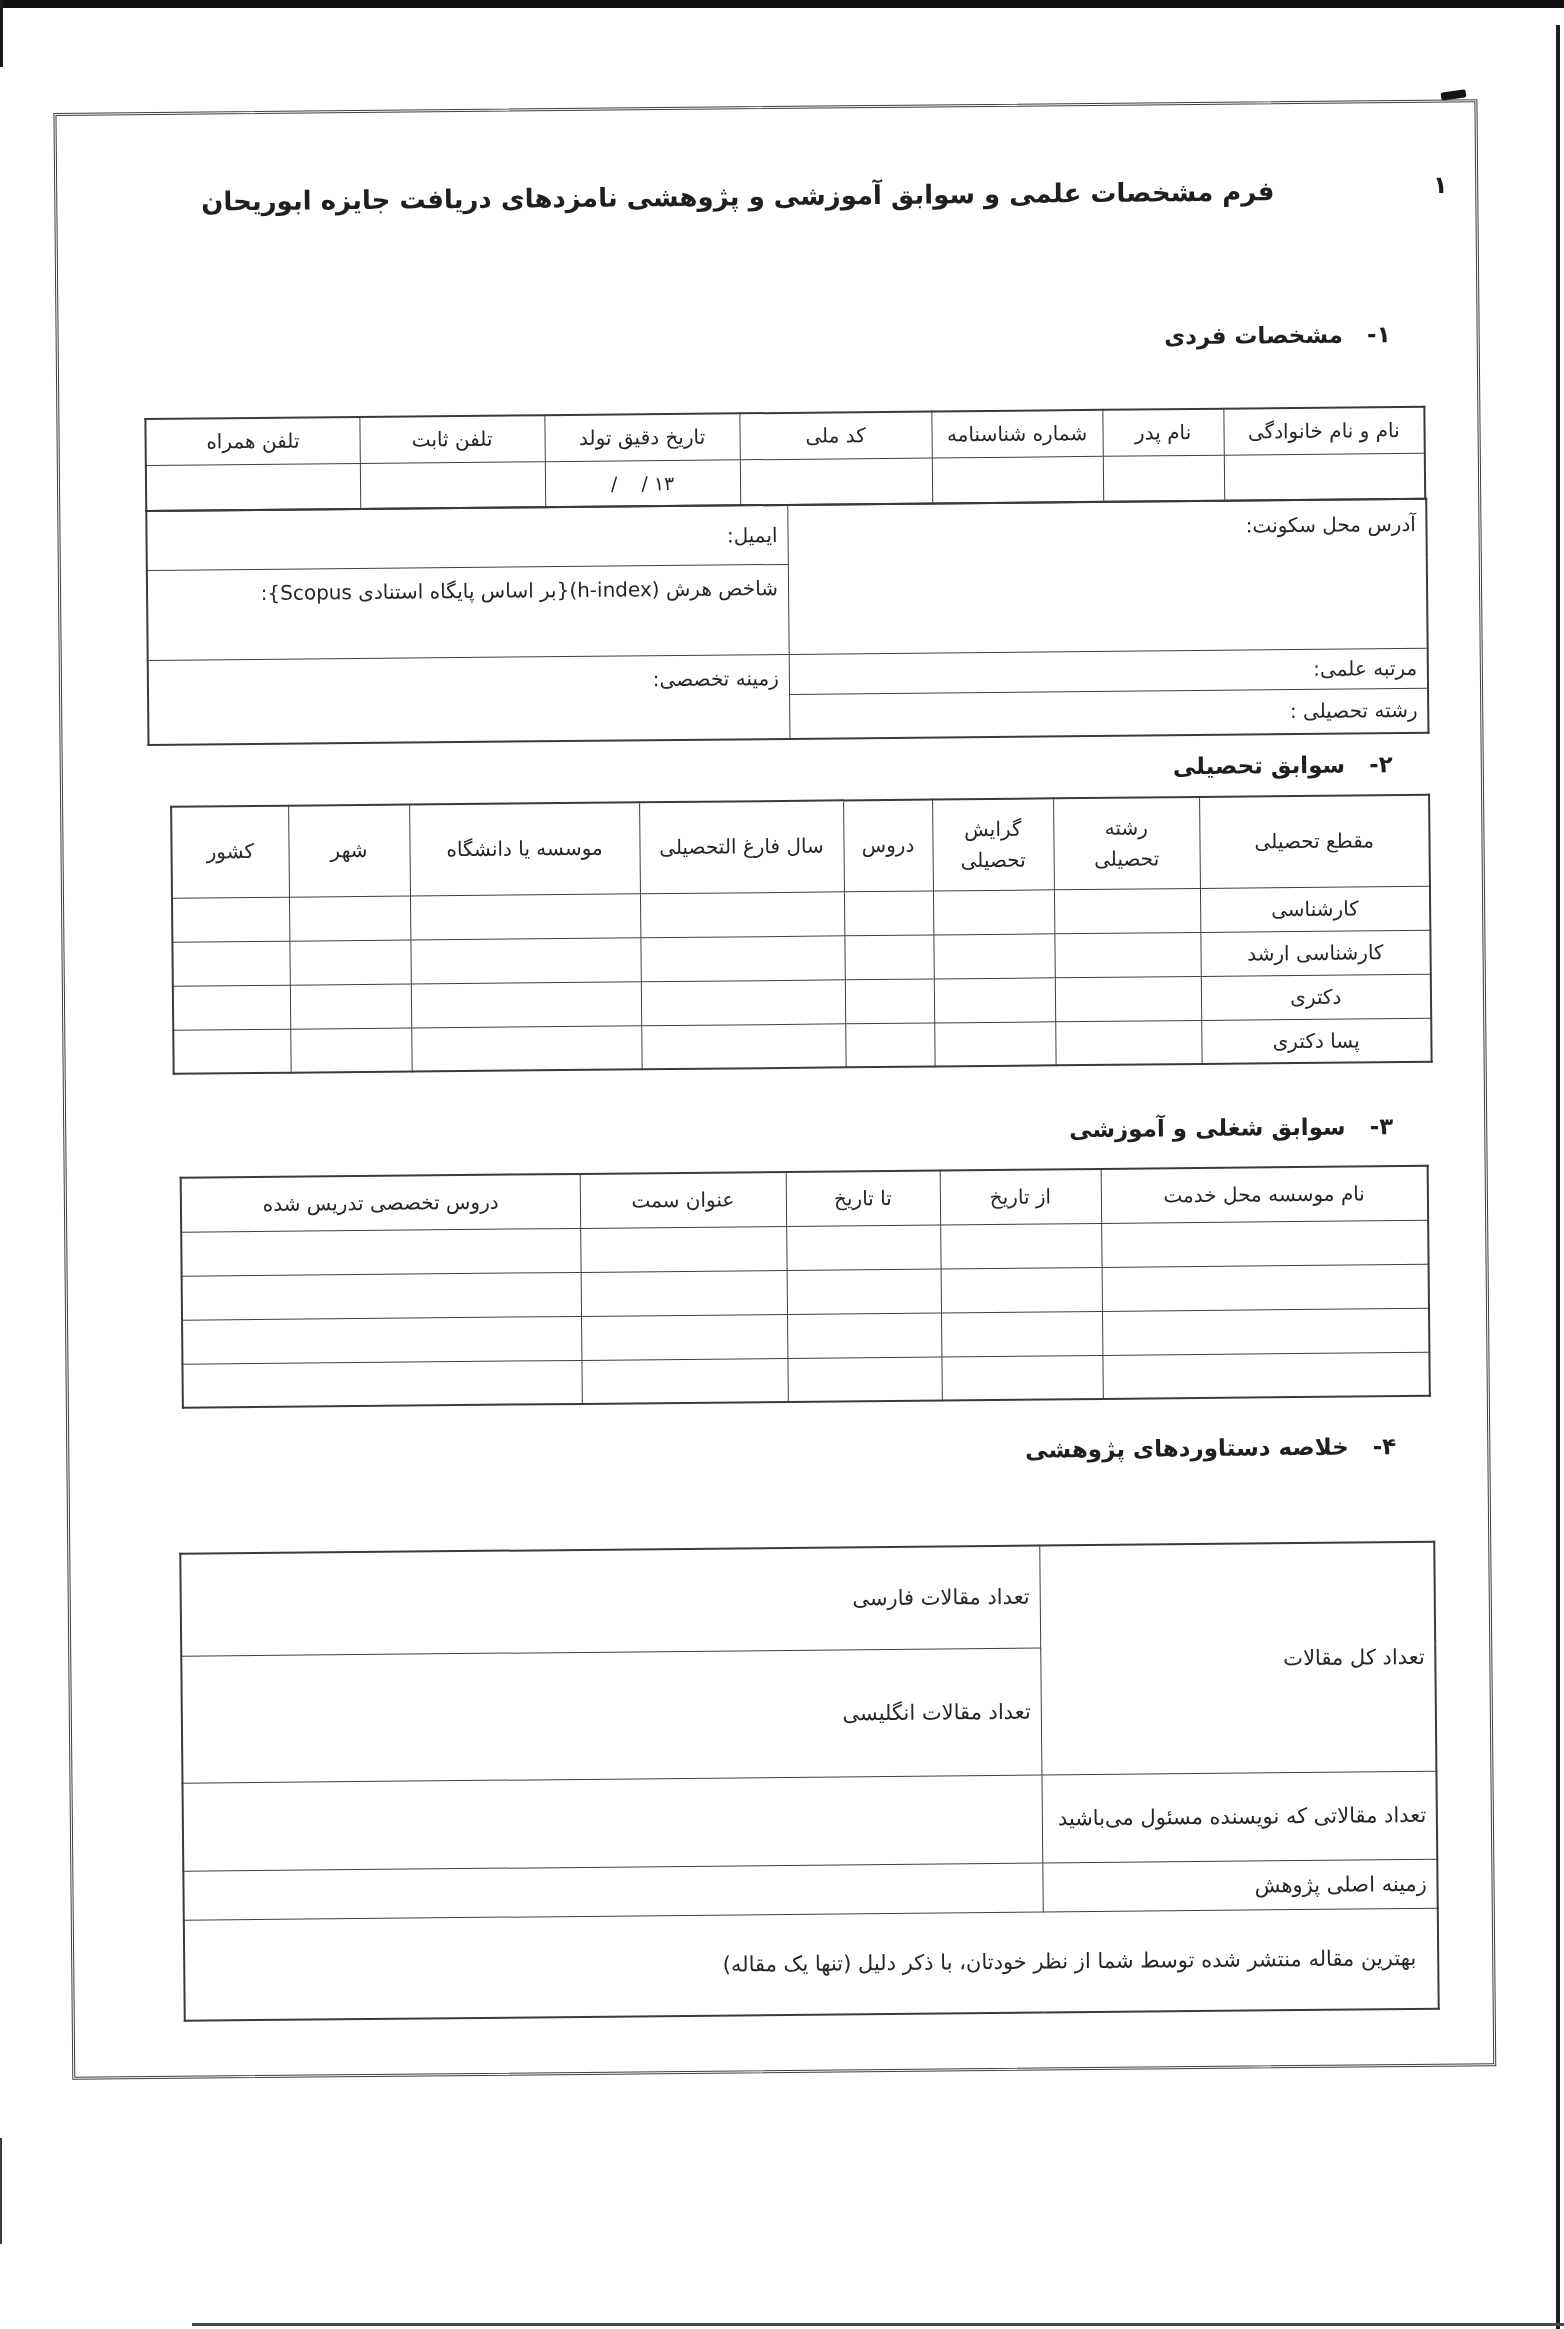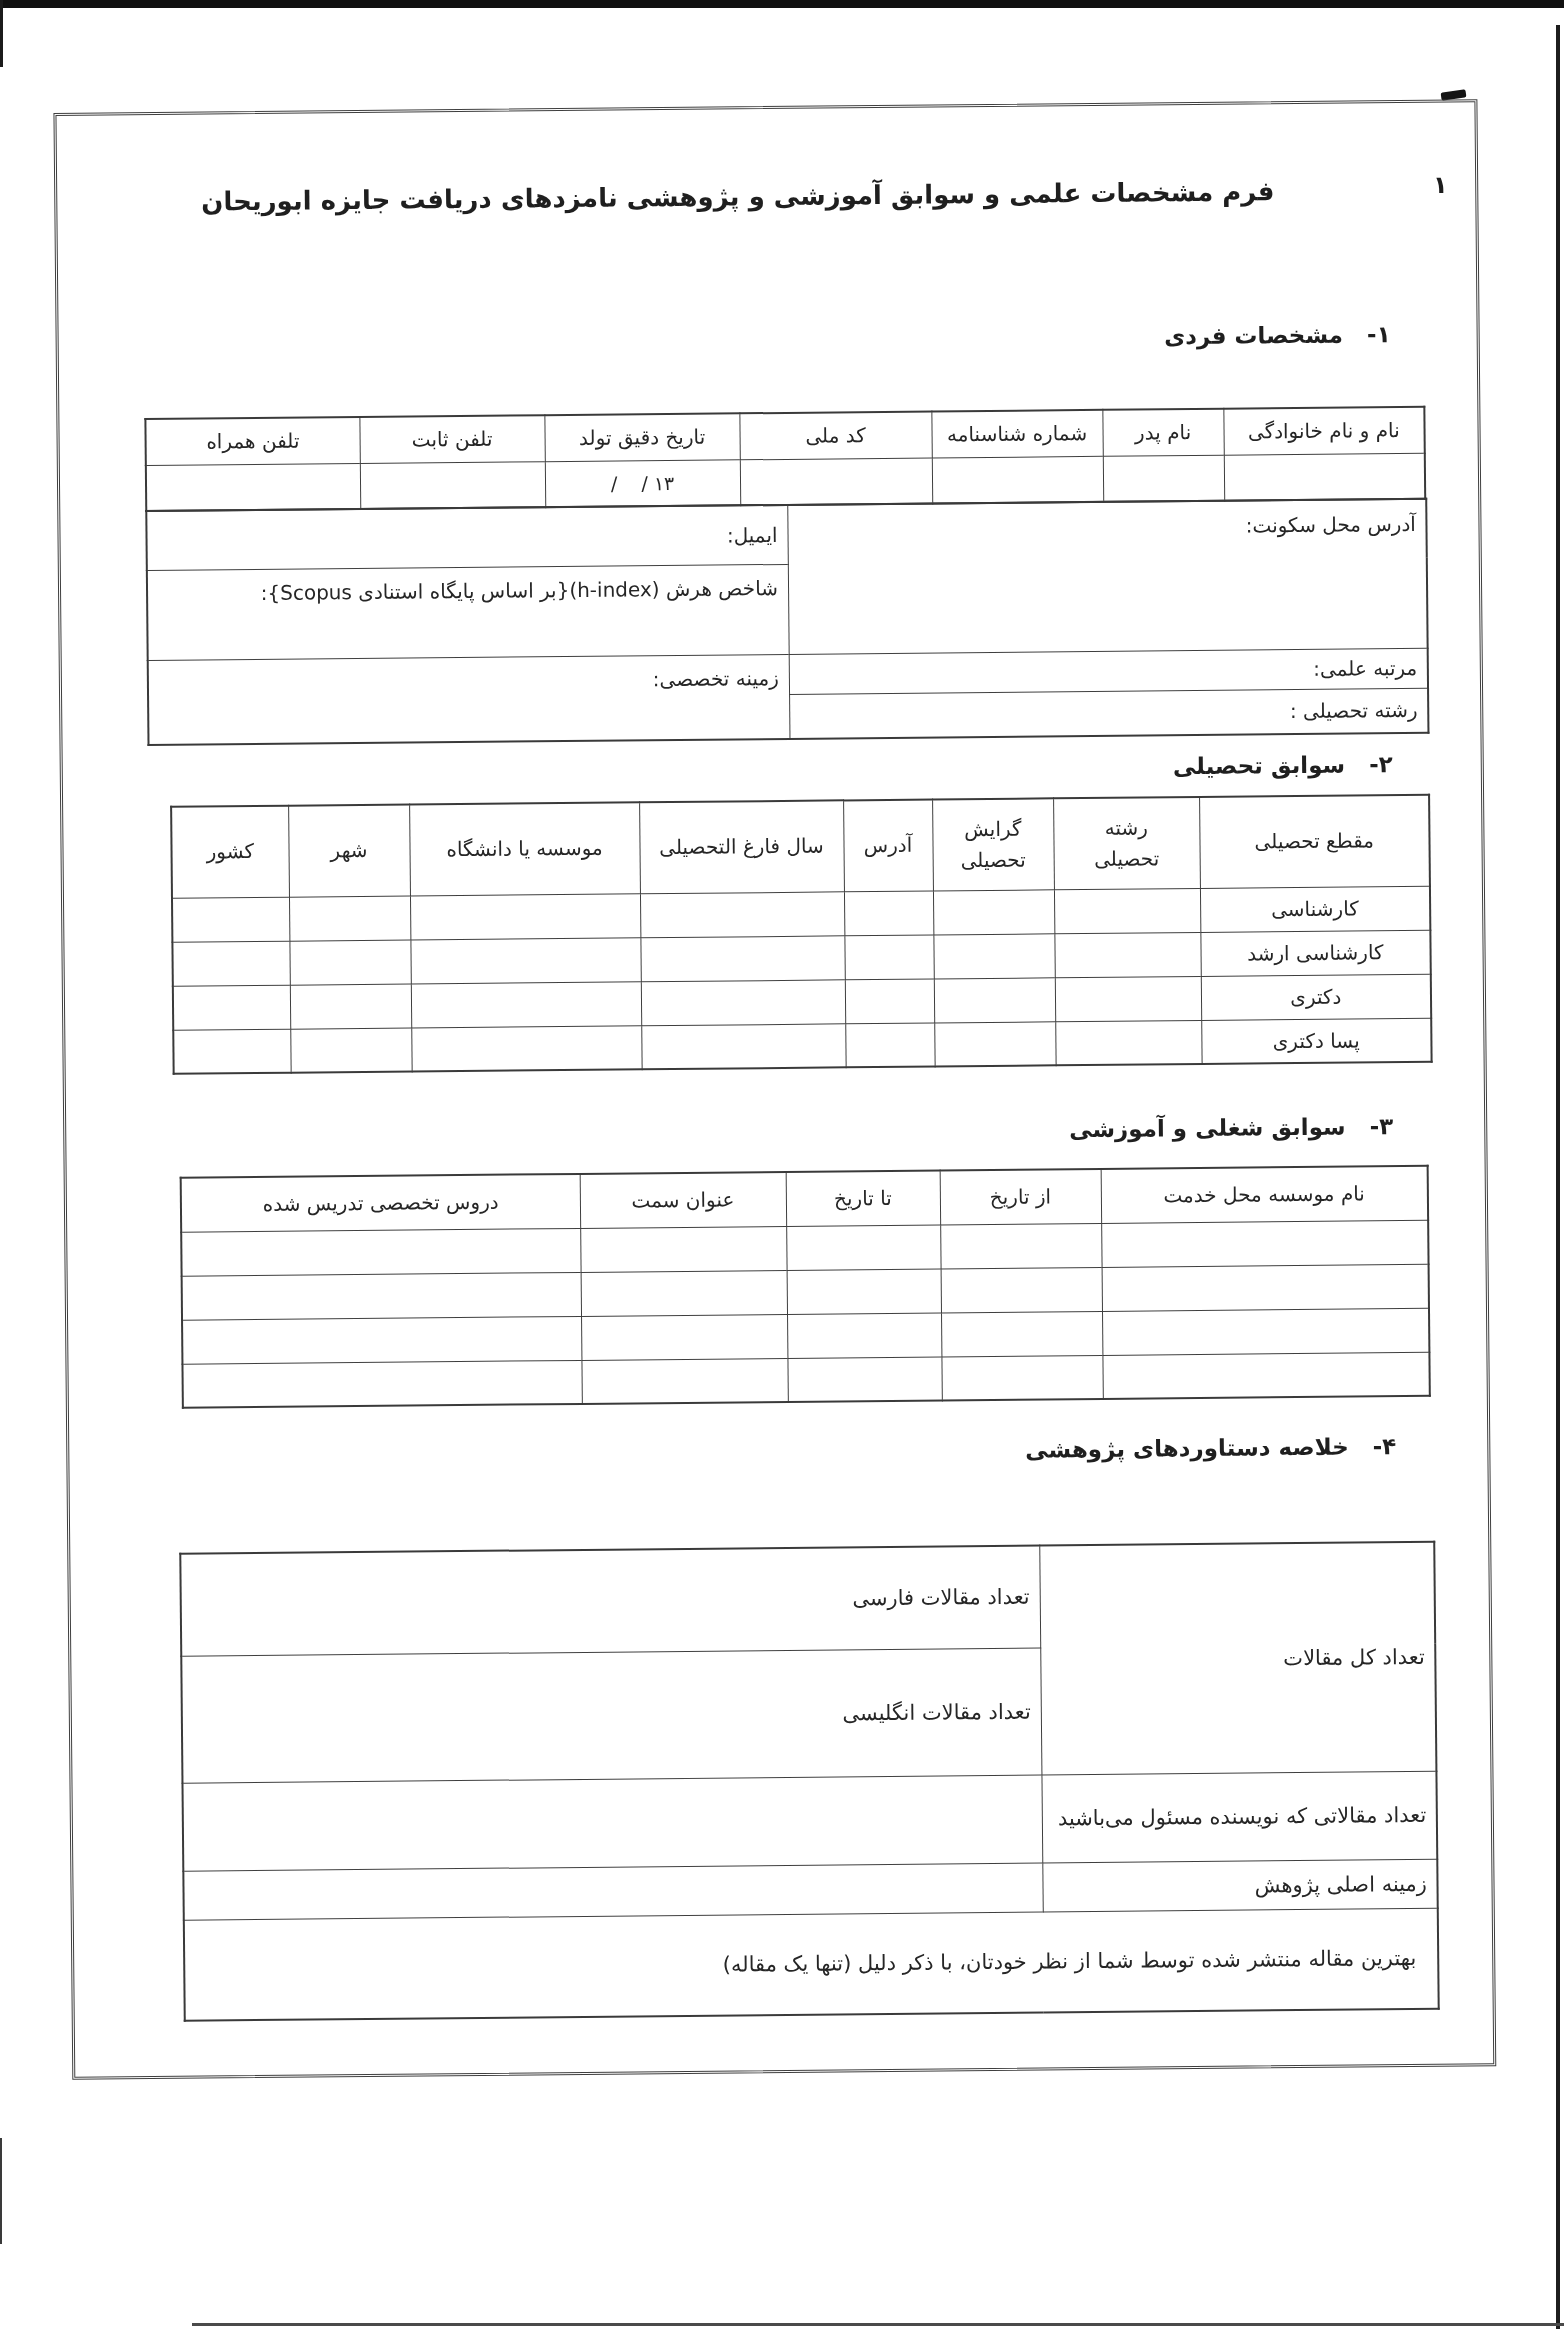--- a/index.html
+++ b/index.html
@@ -150,21 +150,21 @@
         <col style="width:121px">
         <col style="width:117px">
     </colgroup>
     <tbody>
         <tr style="height:91px">
       <th>مقطع تحصیلی</th>
       <th>رشته
 تحصیلی</th>
       <th>گرایش
 تحصیلی</th>
-      <th>آدرس</th>
+      <th>دروس</th>
       <th>سال فارغ التحصیلی</th>
       <th>موسسه یا دانشگاه</th>
       <th>شهر</th>
       <th>کشور</th>
     </tr>
     <tr style="height:44px">
       <td class="rowlabel">کارشناسی</td>
       <td></td>
           <td></td>
       <td></td>

